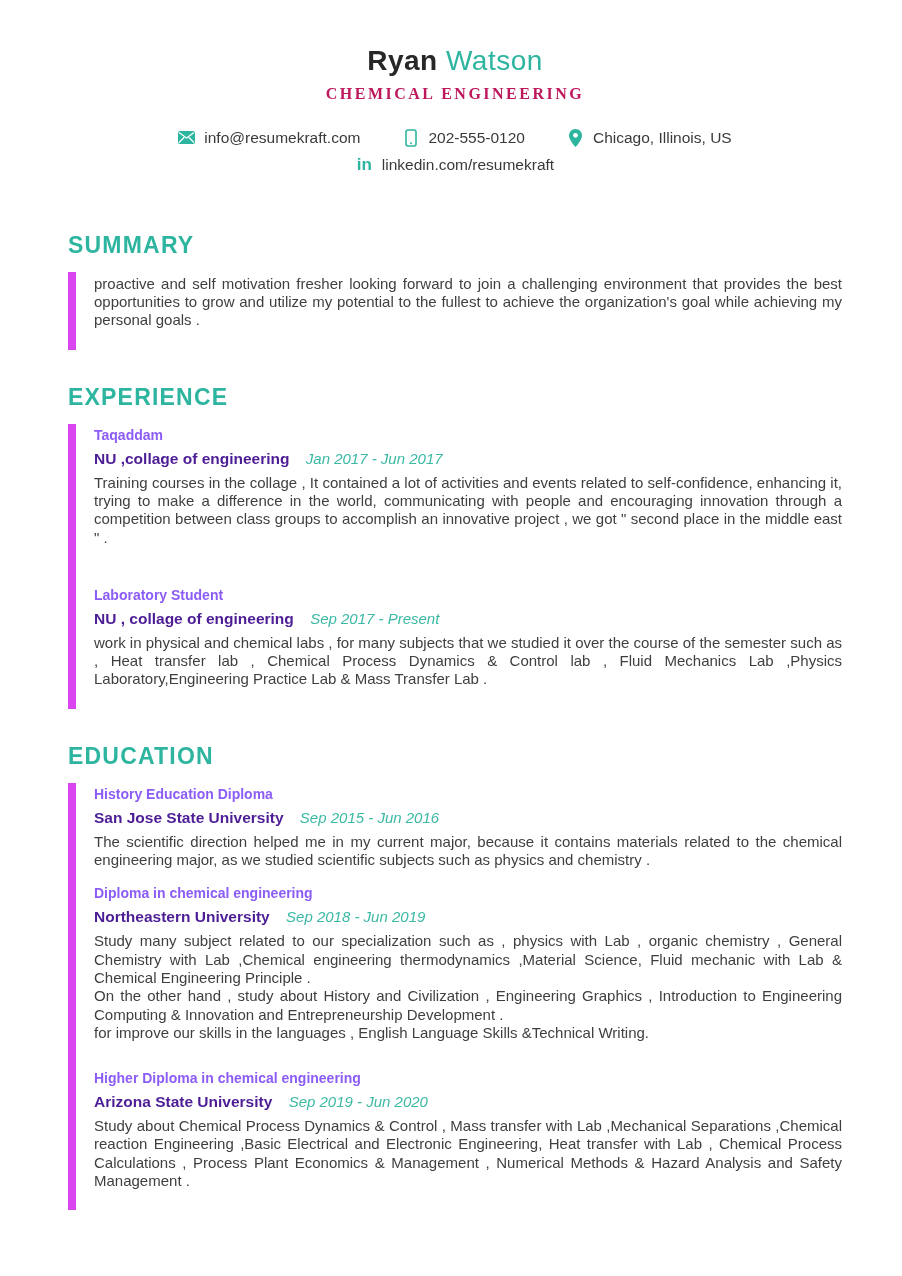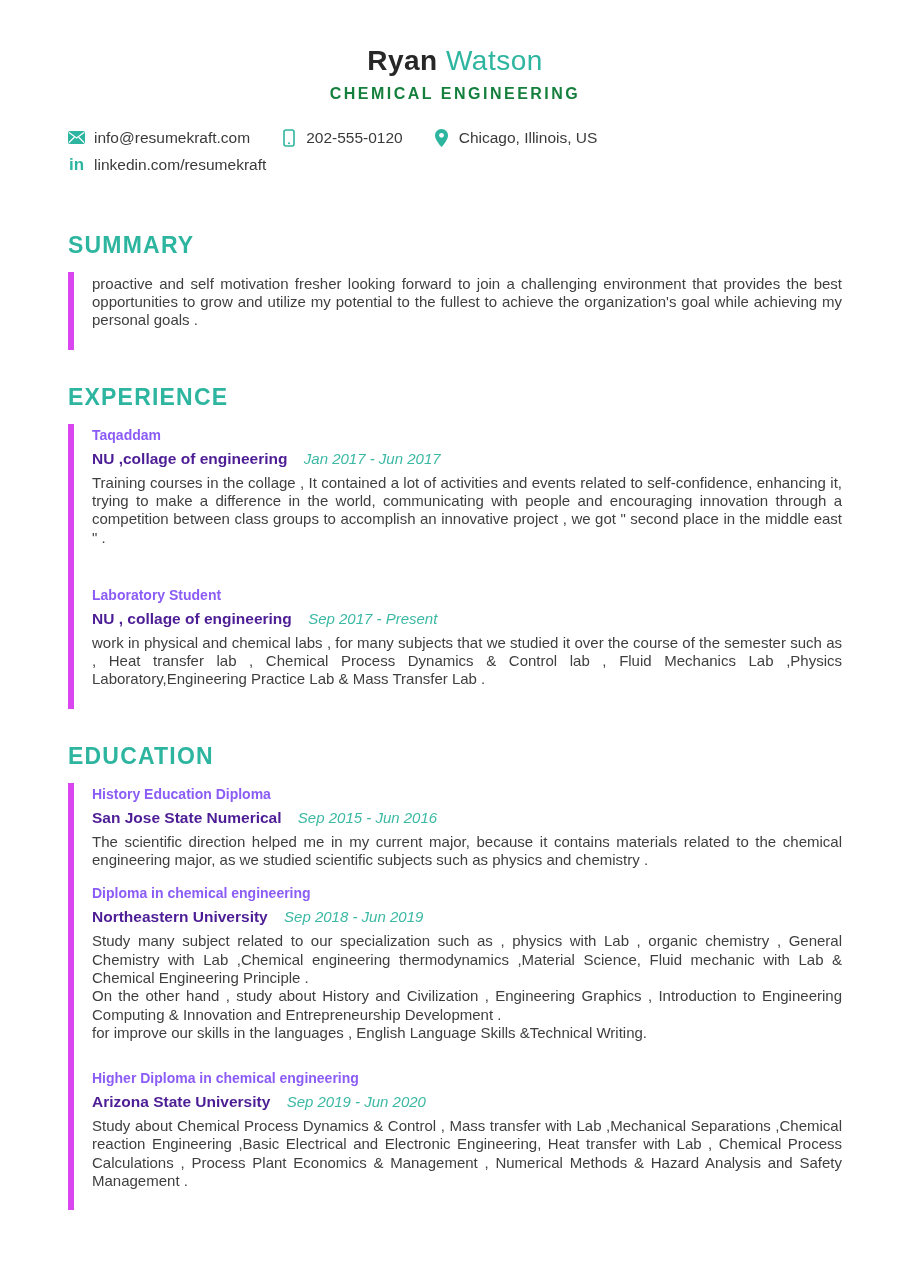--- a/index.html
+++ b/index.html
@@ -14,41 +14,42 @@
   .page { width: 902px; height: 1276px; padding: 0 60px 0 68px; }
 
   
   .header { text-align: center; padding-top: 46px; }
   .name { font-size: 28px; line-height: 1.1; letter-spacing: 0.5px; }
   .name .first { font-weight: 700; color: #272727; }
   .name .last  { font-weight: 400; color: #2eb5a0; }
   .job-title {
     margin-top: 8px;
     font-size: 16px; font-weight: 700; letter-spacing: 2.5px;
-    color: #15803d;
+    color: #be185d;
+    font-family: Liberation Serif, serif;
   }
   .contact-rows { margin-top: 26px; }
   .contact-row {
-    display: flex; justify-content: flex-start; align-items: center;
-    gap: 30px; margin-top: 9px;
+    display: flex; justify-content: center; align-items: center;
+    gap: 42px; margin-top: 9px;
   }
   .contact-item { display: flex; align-items: center; gap: 9px; font-size: 15.5px; color: #3a3a3a; }
   .cicon { display: inline-flex; width: 17px; height: 17px; align-items: center; justify-content: center; flex: none; }
   .cicon svg { display: block; }
   .li-glyph { color: #2eb5a0; font-weight: 700; font-size: 17px; line-height: 1; }
 
   
   .section { margin-top: 34px; }
   .section-heading {
     color: #2eb5a0; font-size: 23px; font-weight: 700;
     letter-spacing: 1.2px;
   }
   .section-body {
     margin-top: 13px;
-    border-left: 6px solid #d946ef;
+    border-left: 8px solid #d946ef;
     padding: 3px 0 20px 18px;
   }
   .entry + .entry { margin-top: 40px; }
   .entry-title { font-size: 14px; font-weight: 700; color: #8b5cf6; }
   .entry-meta { margin-top: 7px; font-size: 15.5px; }
   .org { font-weight: 700; color: #4c1d95; }
   .dates { color: #3cb9a4; font-style: italic; font-size: 15px; margin-left: 12px; }
   .desc {
     margin-top: 6px;
     font-size: 15px; line-height: 1.22; color: #3f3f3f;
@@ -142,21 +143,21 @@
     </div>
   </div>
 
   <div class="section">
     <div class="section-heading">EDUCATION</div>
     <div class="section-body">
 
       <div class="entry" style="margin-top:0">
         <div class="entry-title">History Education Diploma</div>
         <div class="entry-meta">
-          <span class="org">San Jose State Numerical</span>
+          <span class="org">San Jose State University</span>
           <span class="dates">Sep 2015 - Jun 2016</span>
         </div>
         <p class="desc">The scientific direction helped me in my current major, because it contains materials related to the chemical engineering major, as we studied scientific subjects such as physics and chemistry .</p>
       </div>
 
       <div class="entry" style="margin-top:16px">
         <div class="entry-title">Diploma in chemical engineering</div>
         <div class="entry-meta">
           <span class="org">Northeastern University</span>
           <span class="dates">Sep 2018 - Jun 2019</span>

